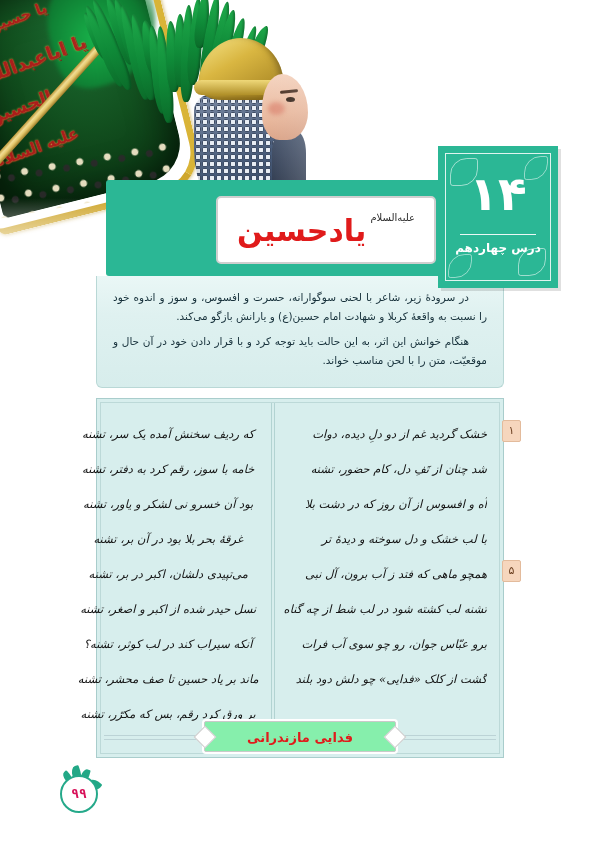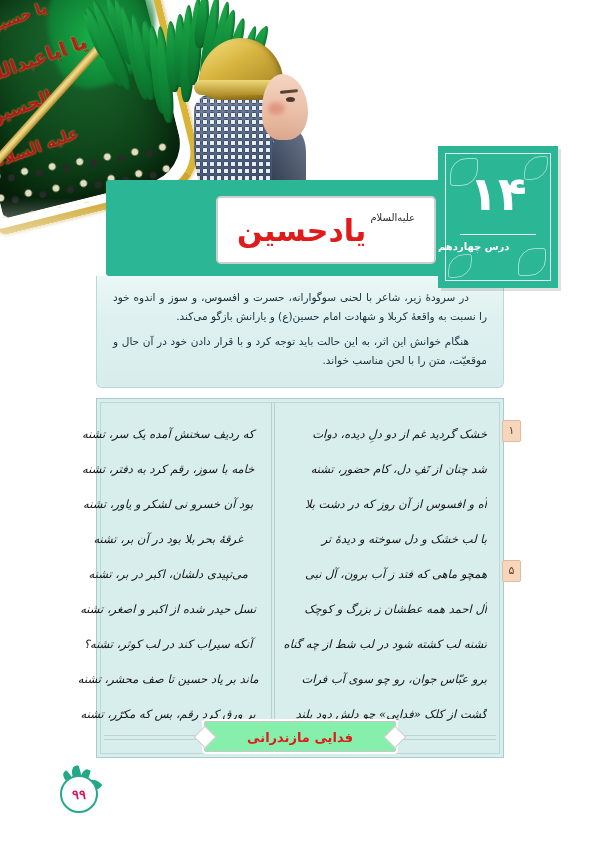--- a/index.html
+++ b/index.html
@@ -253,23 +253,23 @@
     text-align: center;
     color: #ffffff;
     font-size: 47px;
     line-height: 60px;
     font-weight: bold;
     font-family: "DejaVu Sans", sans-serif;
   }
   #lesson-caption {
     position: absolute;
     left: 0; right: 0; top: 90px;
-    text-align: left;
+    text-align: center;
     color: #ffffff;
-    font-size: 10px;
+    font-size: 12px;
     font-weight: bold;
     padding-top: 5px;
   }
   #lesson-rule {
     position: absolute;
     left: 22px; right: 22px; top: 88px;
     height: 1px;
     background: rgba(255,255,255,.9);
   }
 
@@ -456,21 +456,21 @@
     background: #ffffff;
     border: 2px solid #25a98a;
     display: flex;
     align-items: center;
     justify-content: center;
   }
   #page-number {
     color: #d8125a;
     font-size: 13px;
     font-weight: bold;
-    font-family: Liberation Sans, sans-serif;
+    font-family: Liberation Mono, monospace;
   }
   .leaf {
     position: absolute;
     background: #22a886;
     border-radius: 60% 10% 60% 10%;
   }
   .leaf.l1 { left: 14px; top: -2px;  width: 9px;  height: 16px; transform: rotate(-18deg); }
   .leaf.l2 { left: 23px; top: 1px;   width: 8px;  height: 14px; transform: rotate(16deg); }
   .leaf.l3 { left: 30px; top: 12px;  width: 13px; height: 9px;  transform: rotate(36deg); }
   .leaf.l4 { left: 6px;  top: 3px;   width: 7px;  height: 12px; transform: rotate(-40deg); }
@@ -560,21 +560,20 @@
   </div>
 
   <div id="poem-panel">
     <div id="poem-inner">
       <div class="poem-col col-right" id="col-right">
           <div class="hemistich">خشک گردید غم از دو دلِ دیده، دوات</div>
           <div class="hemistich">شد چنان از تَفِ دل، کام حضور، تشنه</div>
           <div class="hemistich">آه و افسوس از آن روز که در دشت بلا</div>
           <div class="hemistich">با لب خشک و دل سوخته و دیدهٔ تر</div>
           <div class="hemistich">همچو ماهی که فتد ز آب برون، آل نبی</div>
-          <div class="hemistich">آل احمد همه عطشان ز بزرگ و کوچک</div>
           <div class="hemistich">تشنه لب کشته شود در لب شط از چه گناه</div>
           <div class="hemistich">برو عبّاس جوان، رو چو سوی آب فرات</div>
           <div class="hemistich">گشت از کلک «فدایی» چو دلش دود بلند</div>
         </div>
       <div class="poem-col col-left" id="col-left">
           <div class="hemistich">که ردیف سخنش آمده یک سر، تشنه</div>
           <div class="hemistich">خامه با سوز، رقم کرد به دفتر، تشنه</div>
           <div class="hemistich">بود آن خسرو نی لشکر و یاور، تشنه</div>
           <div class="hemistich">غرقهٔ بحر بلا بود در آن بر، تشنه</div>
           <div class="hemistich">می‌تپیدی دلشان، اکبر در بر، تشنه</div>

